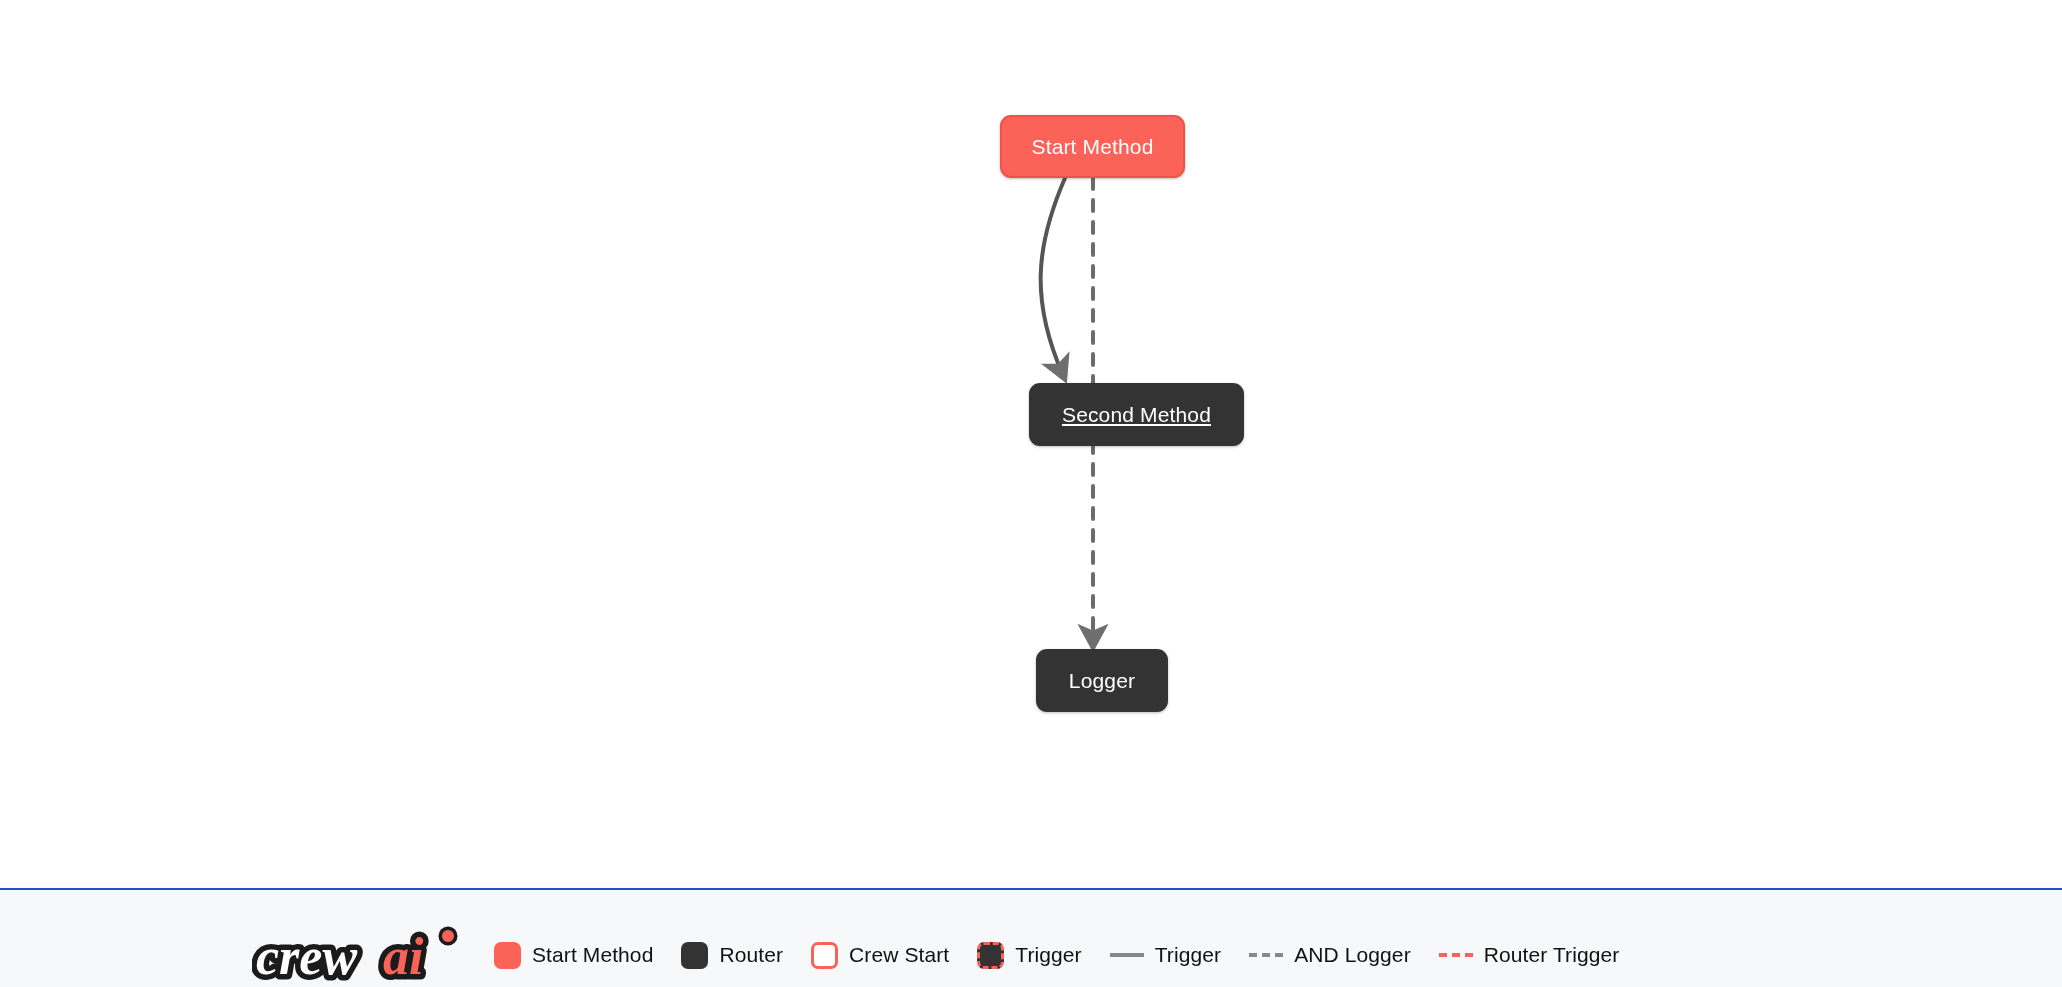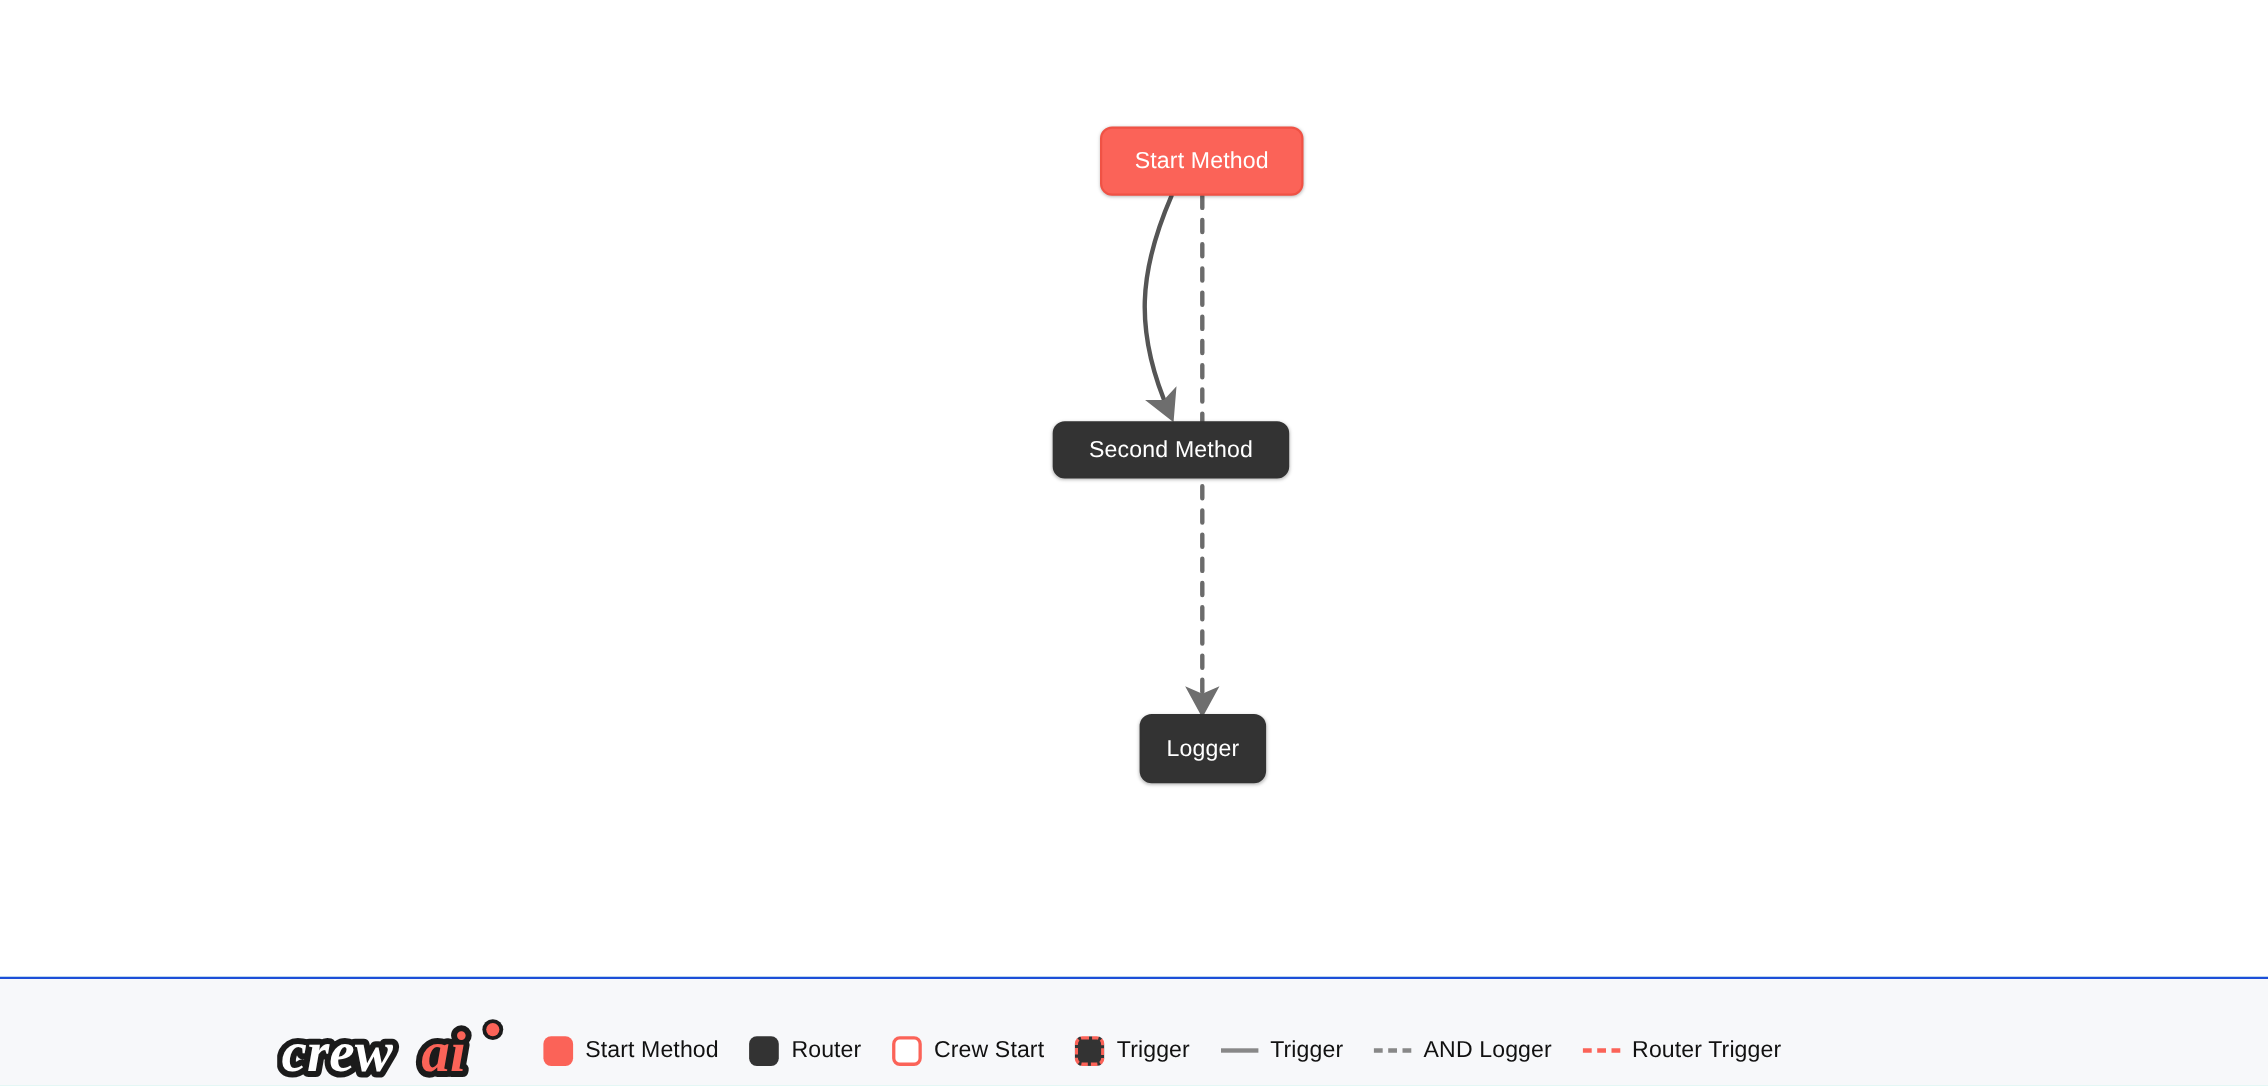--- a/index.html
+++ b/index.html
@@ -149,25 +149,25 @@
 
       <path d="M1093,178 L1093,643" fill="none" stroke="#6b6b6b" stroke-width="4" stroke-dasharray="11 11" stroke-linecap="round" marker-end="url(#arrow-dashed)"></path>
 
       <path d="M1065,178 C1036,245 1030,300 1063,375" fill="none" stroke="#555555" stroke-width="4" stroke-linecap="round" marker-end="url(#arrow-solid)"></path>
     </svg>
 
     <div class="node node-start" style="left:1000px; top:115px; width:185px; height:63px;">
       <span>Start Method</span>
     </div>
 
-    <div class="node node-method" style="left:957px; top:383px; width:215px; height:52px;">
+    <div class="node node-method" style="left:1029px; top:383px; width:215px; height:63px;text-decoration:underline;">
       <span>Second Method</span>
     </div>
 
-    <div class="node node-method" style="left:1036px; top:649px; width:115px; height:63px;">
+    <div class="node node-method" style="left:1036px; top:649px; width:132px; height:63px;">
       <span>Logger</span>
     </div>
 
   </div>
 
   <div id="footer">
     <div id="legend-inner">
 
       <svg class="logo" viewBox="0 0 214 66" xmlns="http://www.w3.org/2000/svg">
         <g font-family="'Liberation Serif', serif" font-size="52" font-style="italic" font-weight="bold">

